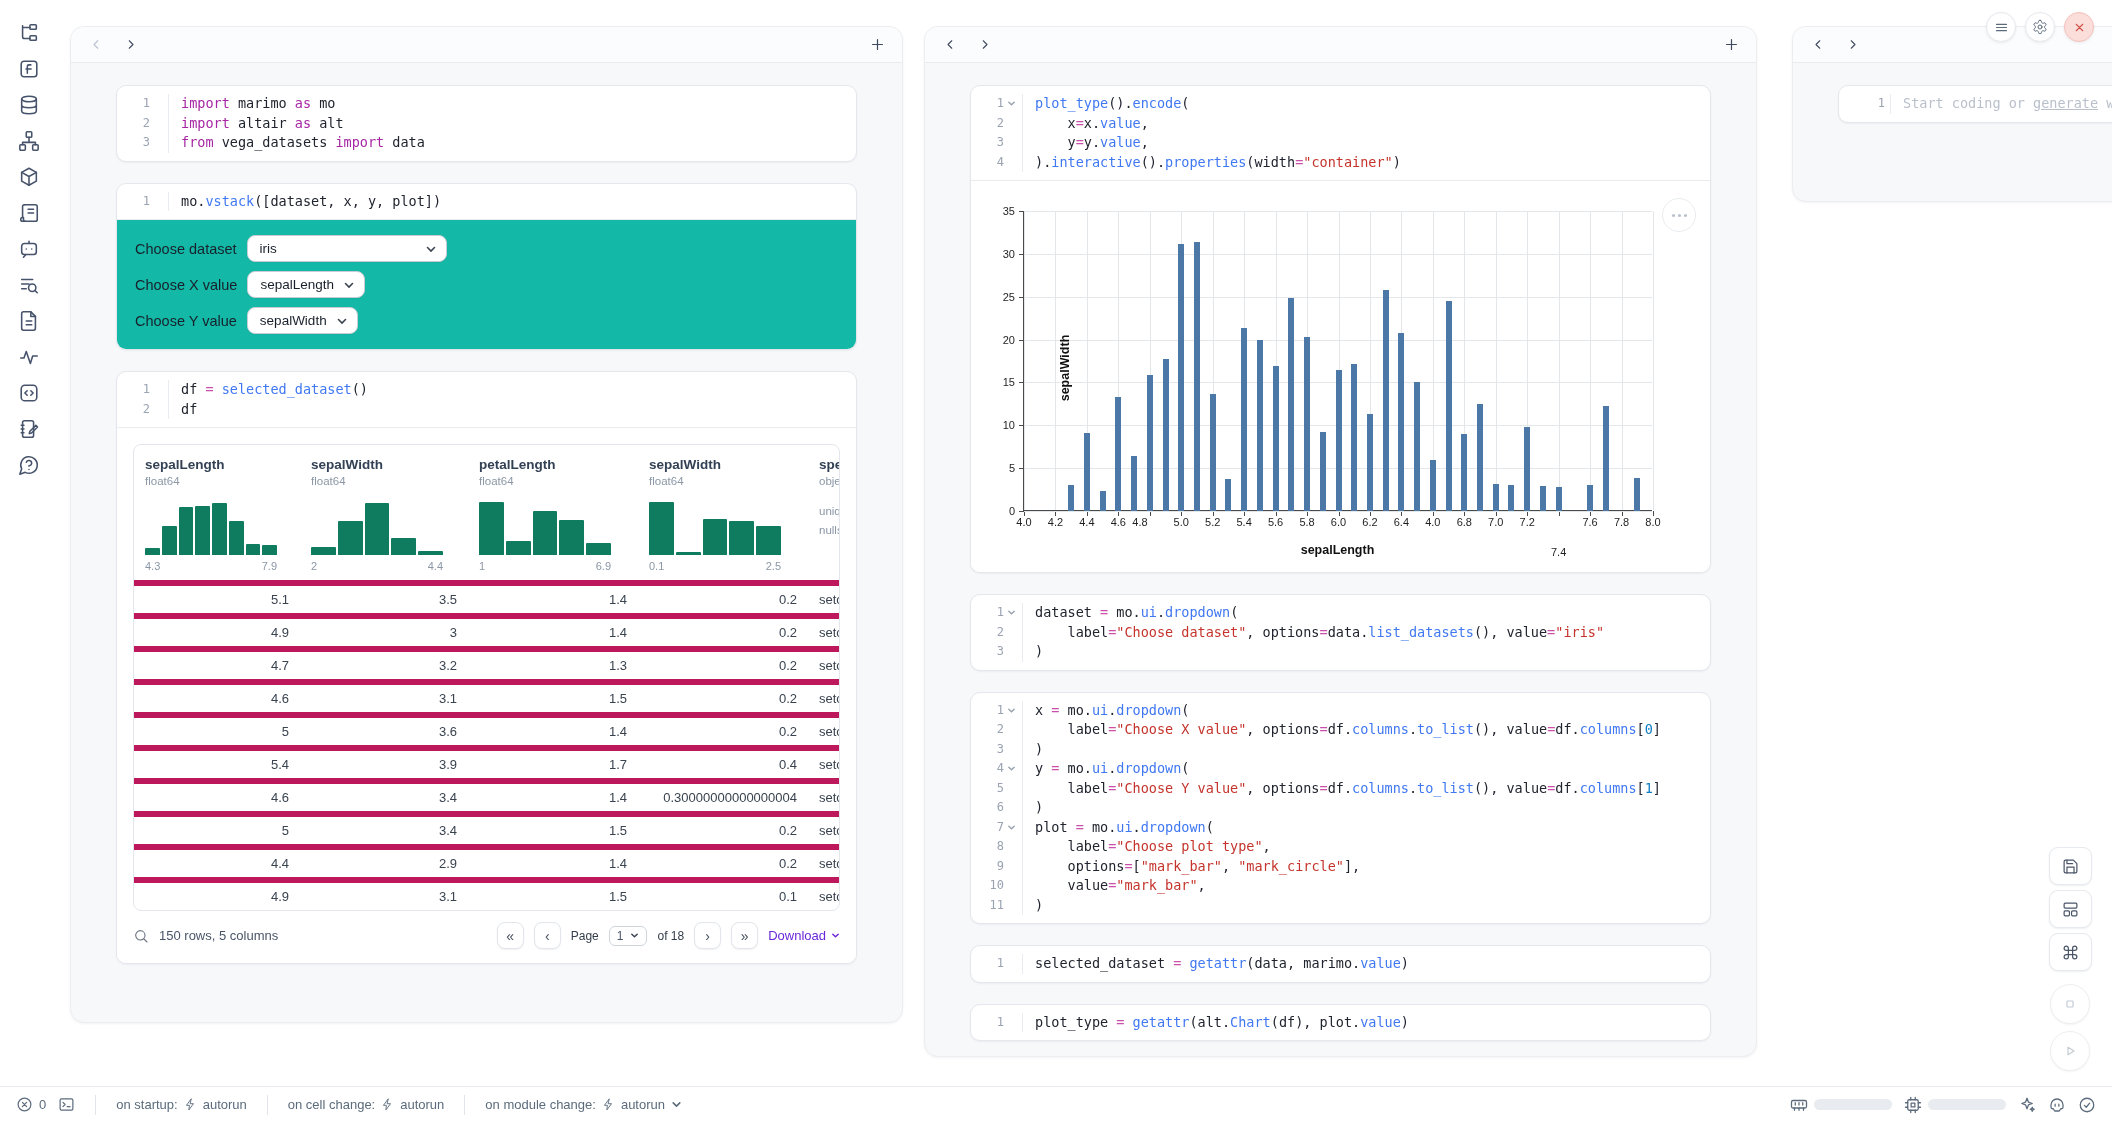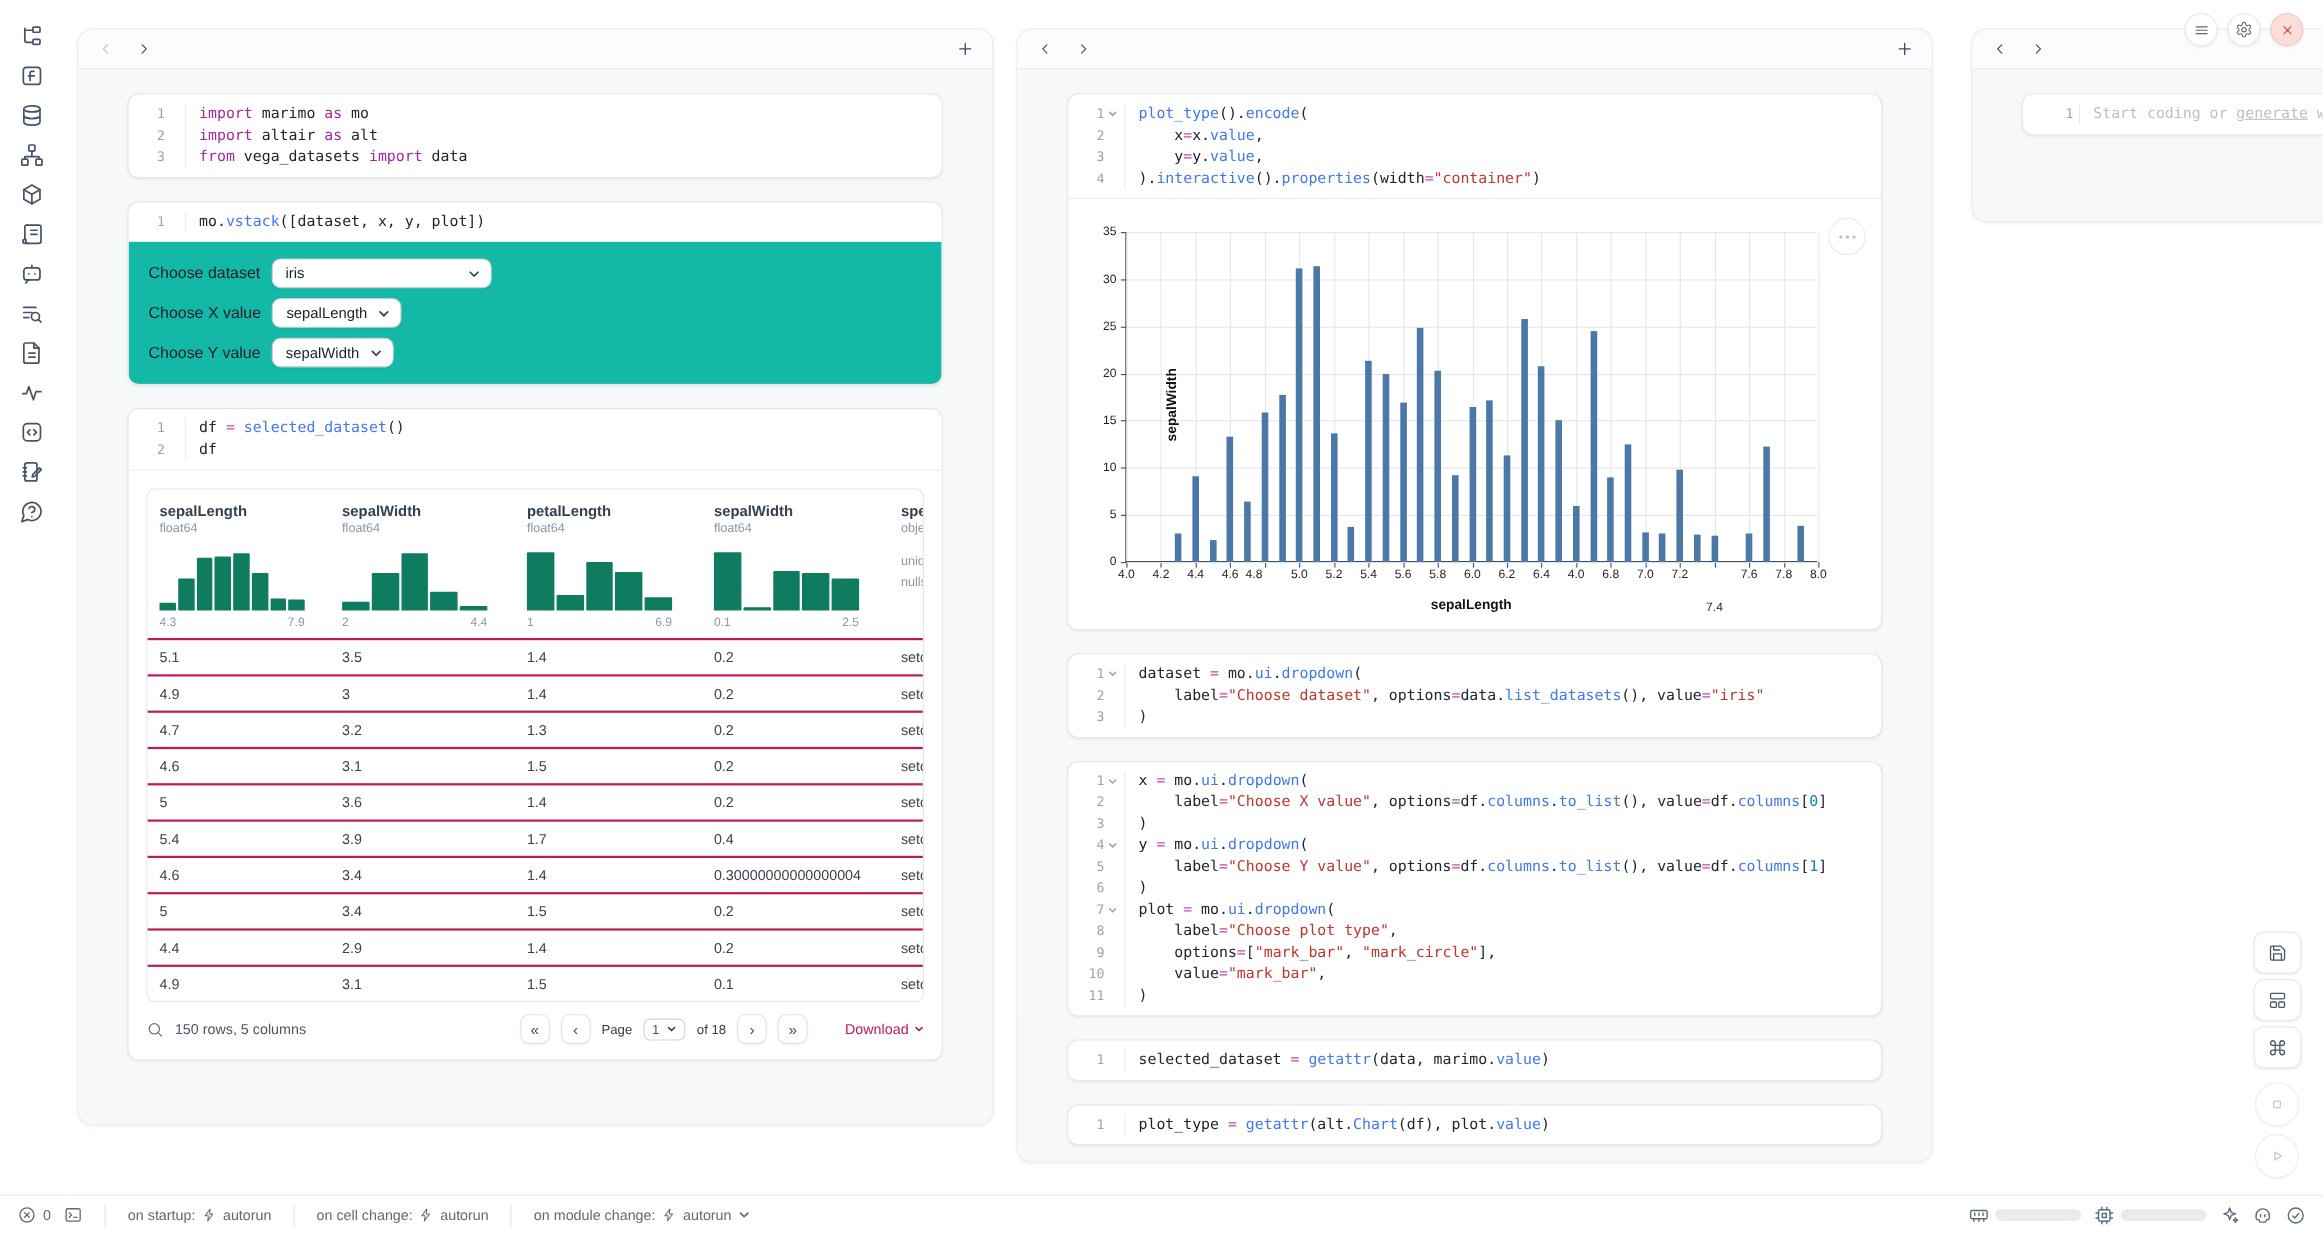--- a/index.html
+++ b/index.html
@@ -51,27 +51,27 @@
   .table-out { padding:16px 20px 14px 16px; background:#fff; }
   .df-table { border:1px solid #e3e7eb; border-radius:8px; overflow:hidden; width:707px; background:#fff; }
   .df-grid { display:grid; grid-template-columns:166px 168px 170px 170px 1fr; }
   .df-hcell { padding:12px 10px 8px 11px; overflow:hidden; }
   .df-name { font-weight:bold; font-size:13.5px; color:#334155; white-space:nowrap; }
   .df-type { font-size:11.5px; color:#8b97a6; margin-top:3px; white-space:nowrap; }
   .hist { height:56px; margin-top:12px; display:flex; align-items:flex-end; gap:2px; width:132px; }
   .hist-bar { flex:1; border-radius:1px 1px 0 0; }
   .minmax { display:flex; justify-content:space-between; width:132px; font-size:11px; color:#8b97a6; margin-top:5px; }
   .df-extra { font-size:11.5px; color:#8b97a6; margin-top:16px; line-height:17px; white-space:nowrap; }
-  .df-row { border-top:2px solid #be185d; height:33px; align-items:center; }
+  .df-row { border-top:6px solid #be185d; height:33px; align-items:center;text-align:right; }
   .df-cell { padding:0 11px; font-size:13px; color:#39434f; white-space:nowrap; overflow:hidden; }
   .df-footer { display:flex; align-items:center; margin-top:11px; gap:10px; width:707px; font-size:13px; color:#4a5568; }
   .pg-btn { width:27px; height:27px; border:1px solid #e2e6ea; border-radius:8px; background:#fff; box-shadow:0 1px 2px rgba(15,23,42,.06); display:flex; align-items:center; justify-content:center; color:#444e5c; font-size:14px; }
   .pg-label { font-size:12px; color:#333d4a; }
   .pg-select { border:1px solid #cfd5dc; border-radius:6px; padding:2px 7px; font-size:12px; display:flex; gap:7px; align-items:center; background:#fff; }
-  .download { color:#be185d; display:flex; gap:5px; align-items:center; font-size:13px;margin-left:24px; }
+  .download { color:#6d28d9; display:flex; gap:5px; align-items:center; font-size:13px; }
   .spacer { flex:1; }
 
   
   .chart-out { position:relative; height:391px; background:#fff; }
   .plot { position:absolute; left:52px; top:30px; width:629px; height:300px; border-left:1px solid #4a4a4a; border-bottom:1px solid #4a4a4a; }
   .gl-v { position:absolute; top:0; width:1px; height:100%; background:#e4e7ea; }
   .gl-h { position:absolute; left:0; height:1px; width:100%; background:#e4e7ea; }
   .c-bar { position:absolute; width:6px; background:#4c78a8; }
   .xt { position:absolute; top:305px; font-size:11px; color:#1f1f1f; transform:translateX(-50%); }
   .yt { position:absolute; font-size:11px; color:#1f1f1f; transform:translate(-100%,-50%); }

